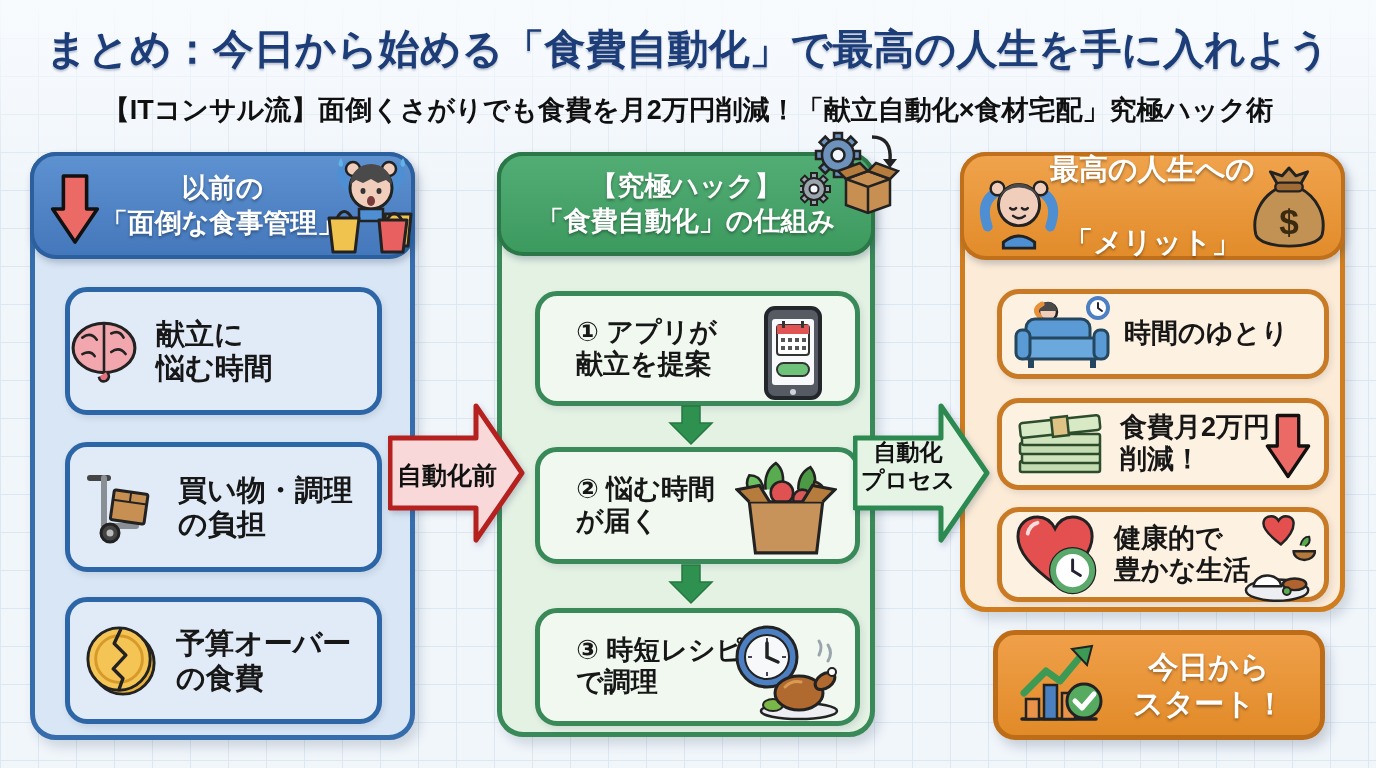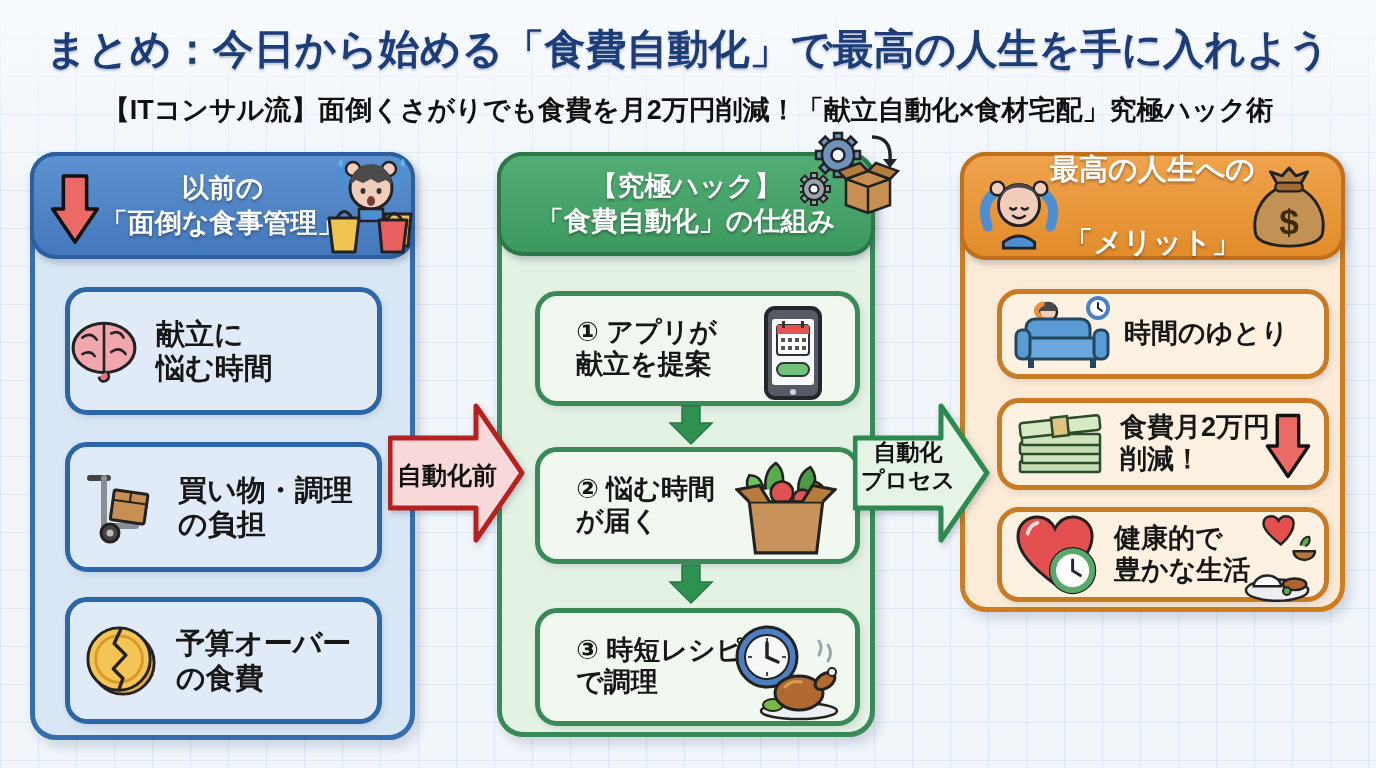--- a/index.html
+++ b/index.html
@@ -408,14 +408,34 @@
         <path d="M58 32 q2 -9 9 -9 q2 7 -4 10" fill="#58ab4f" stroke="#222" stroke-width="2"></path>
         <path d="M51 38 a11 9 0 0 0 22 0 z" fill="#b5793d" stroke="#222" stroke-width="2.5"></path>
         <ellipse cx="34" cy="78" rx="32" ry="11" fill="#eceef1" stroke="#222" stroke-width="2.5"></ellipse>
         <path d="M10 74 a14 11 0 0 1 28 0 z" fill="#fff" stroke="#222" stroke-width="2.5"></path>
         <ellipse cx="52" cy="72" rx="12" ry="6" fill="#b0622f" stroke="#222" stroke-width="2.5"></ellipse>
         <circle cx="44" cy="79" r="4" fill="#58ab4f" stroke="#222" stroke-width="2"></circle>
       </svg>
     </div>
   </section>
 
+  <div class="cta">
+    <span class="cta-icon-wrap">
+      <svg width="92" height="88" viewBox="0 0 92 88">
+        <path d="M6 80 H80" stroke="#222" stroke-width="3.5" stroke-linecap="round"></path>
+        <g stroke="#222" stroke-width="2.5">
+          <rect x="10" y="60" width="13" height="20" fill="#e8924a"></rect>
+          <rect x="28" y="46" width="13" height="34" fill="#4a7fc0"></rect>
+          <rect x="46" y="54" width="13" height="26" fill="#e8924a"></rect>
+        </g>
+        <path d="M8 54 L30 32 L44 42 L64 18" fill="none" stroke="#3d9a55" stroke-width="7" stroke-linecap="round" stroke-linejoin="round"></path>
+        <path d="M56 10 L76 7 L71 26 Z" fill="#3d9a55" stroke="#222" stroke-width="2"></path>
+        <circle cx="68" cy="62" r="17" fill="#56ab60" stroke="#222" stroke-width="3"></circle>
+        <path d="M59 62 l7 7 l12 -14" stroke="#fff" stroke-width="5" fill="none" stroke-linecap="round" stroke-linejoin="round"></path>
+      </svg>
+    </span>
+    <div class="cta-text">
+      <span class="ln">今日から</span>
+      <span class="ln">スタート！</span>
+    </div>
+  </div>
 
 </div>
 
 </body></html>

